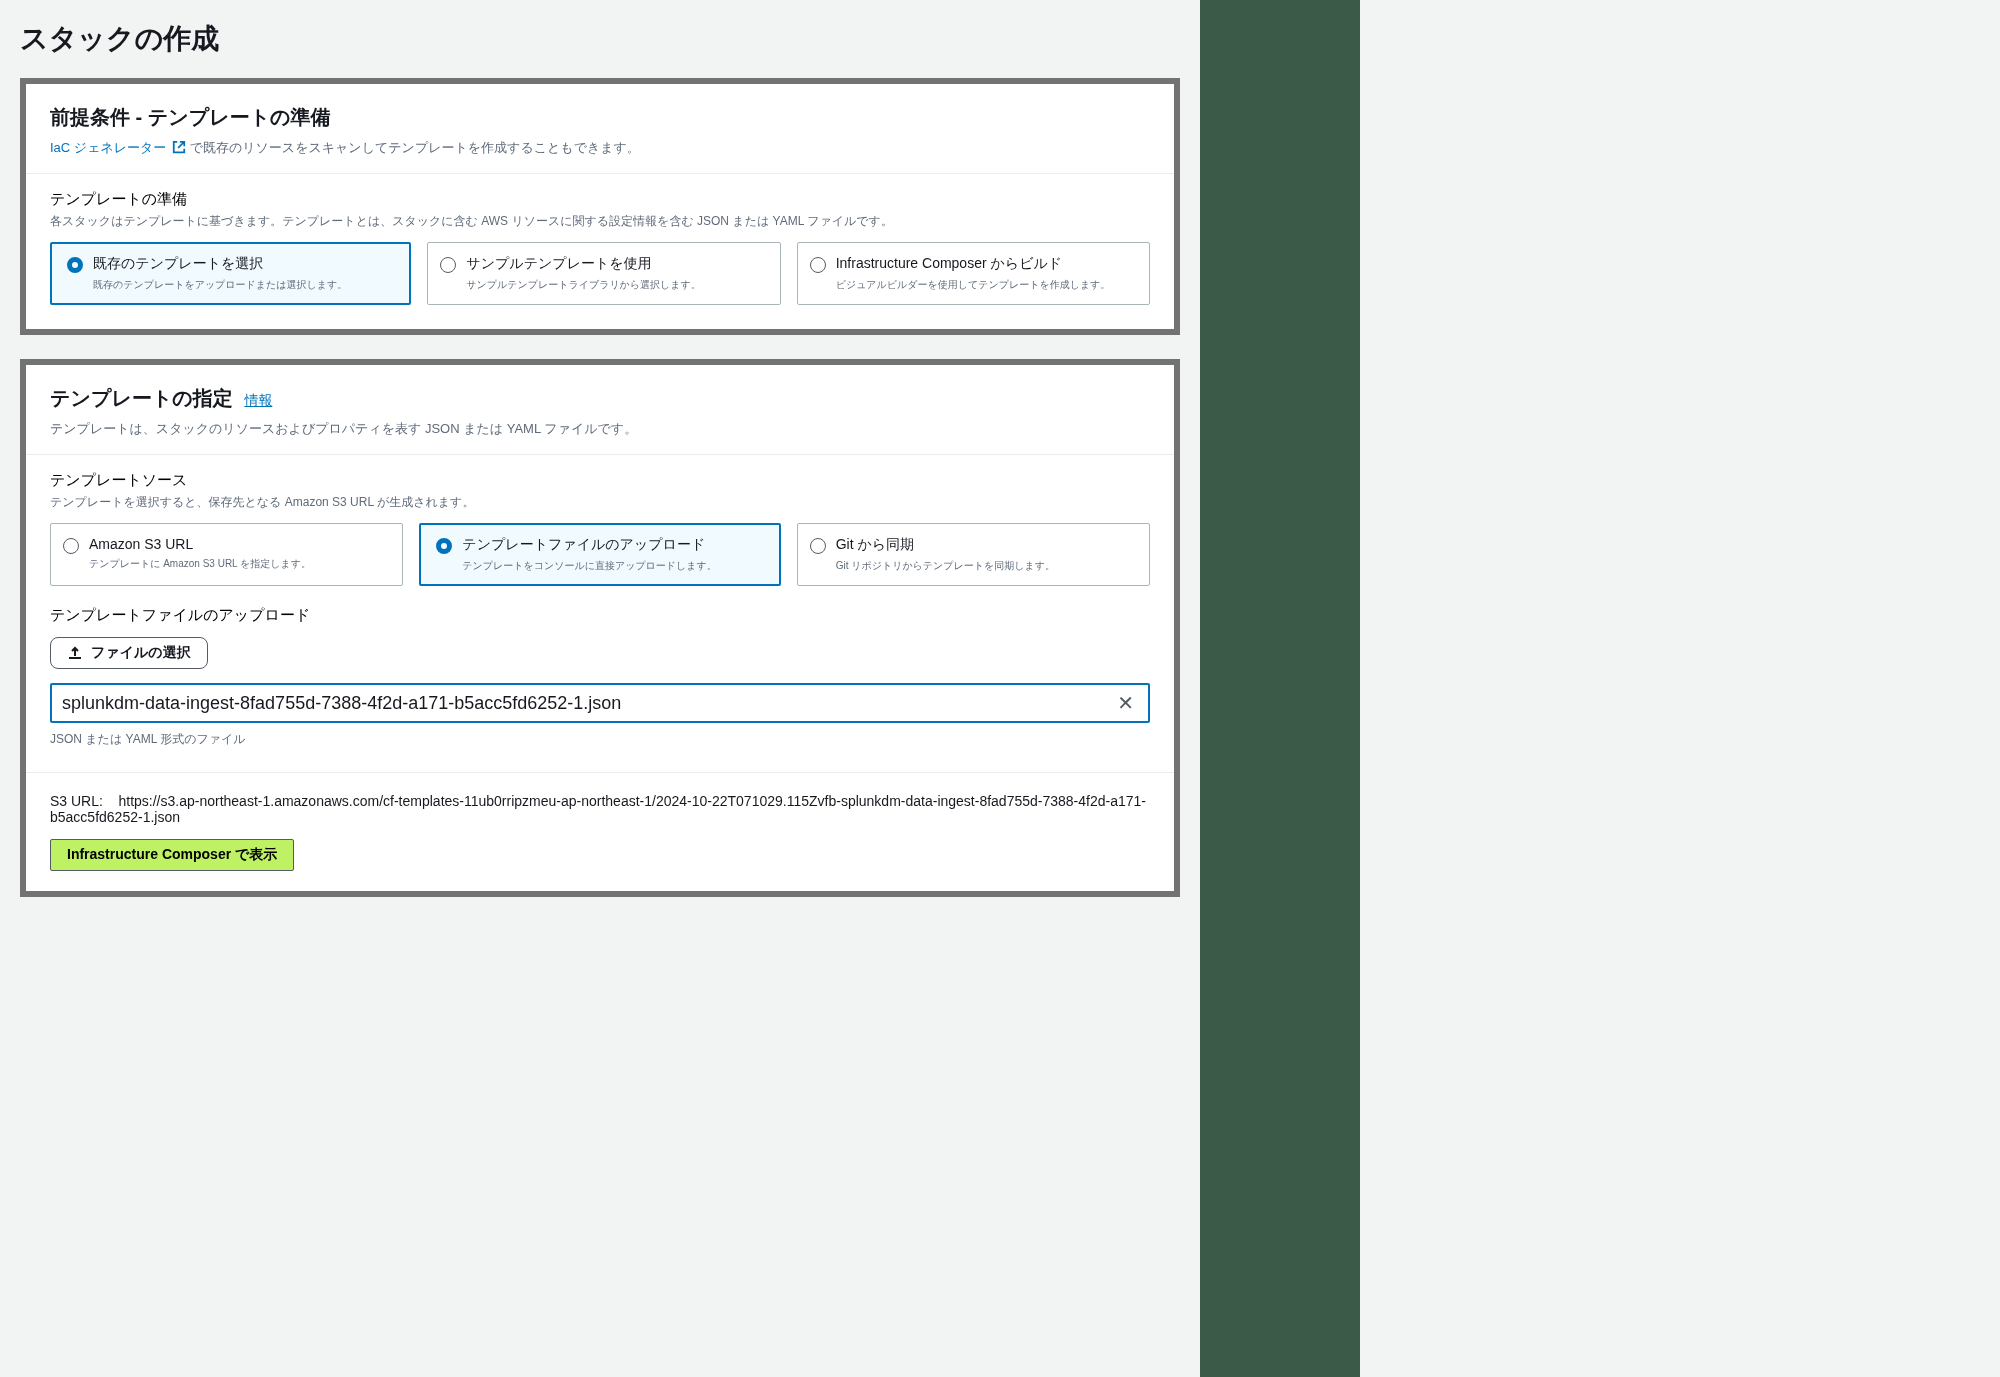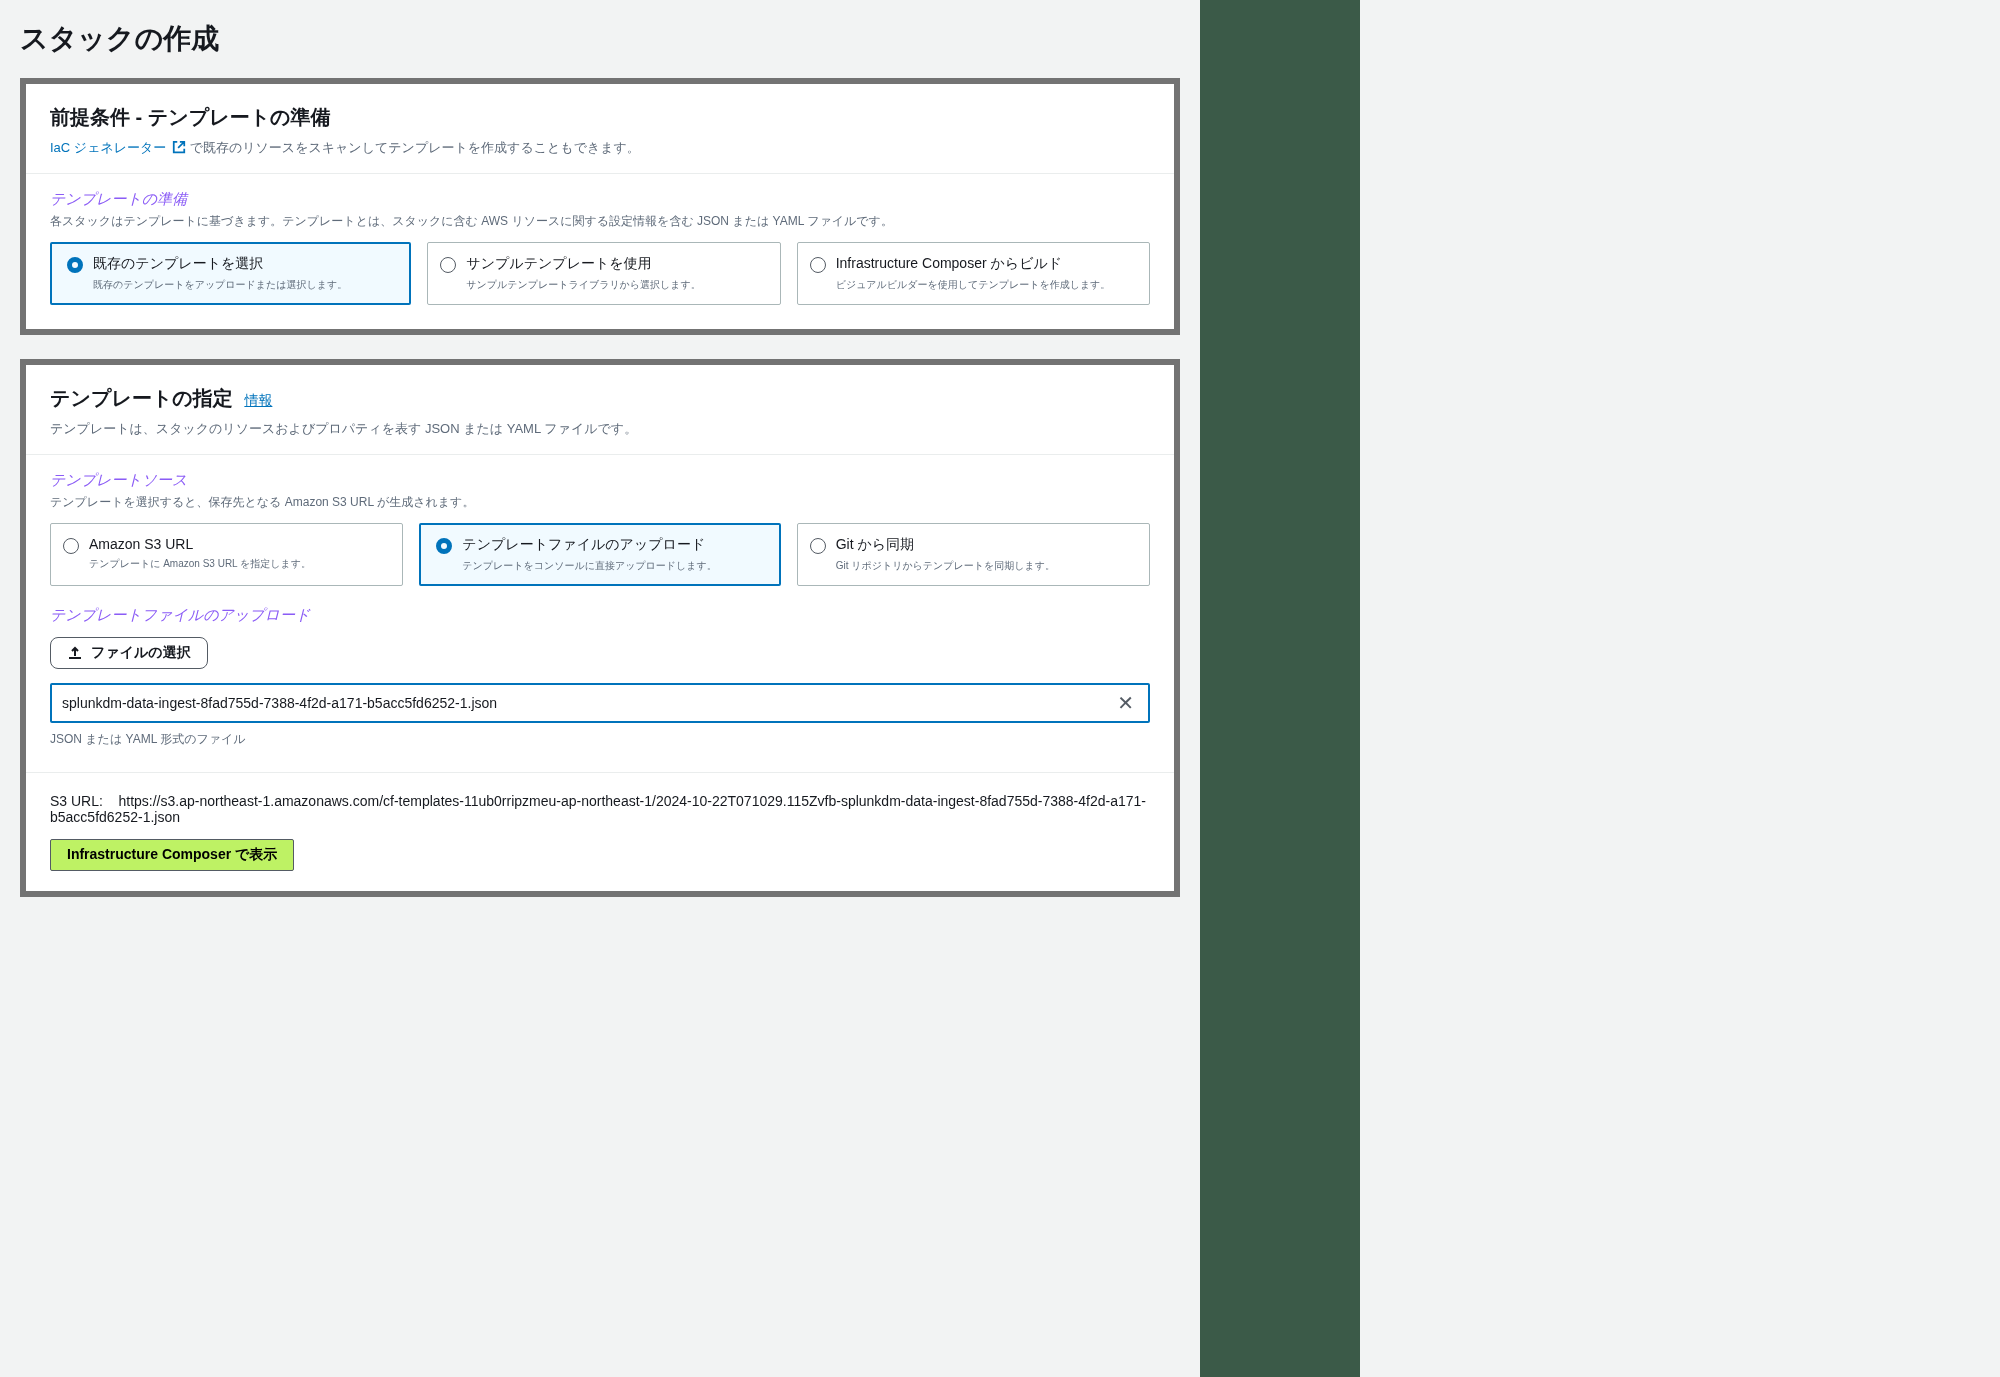--- a/index.html
+++ b/index.html
@@ -67,23 +67,22 @@
     .divider {
       border-top: 1px solid #eaeded;
       margin: 0;
     }
     .section-body {
       padding: 16px 24px 24px 24px;
     }
     .field-label {
       font-size: 15px;
       font-weight: 400;
-      color: #8b5cf6;
+      color: #000000;
       margin-bottom: 4px;
-      font-style: italic;
     }
     .field-desc {
       font-size: 12px;
       color: #5f6b7a;
       margin-bottom: 12px;
     }
     .radio-row {
       display: flex;
       gap: 16px;
     }
@@ -147,21 +146,21 @@
     .file-input-row {
       margin-top: 14px;
       display: flex;
       align-items: center;
       border: 2px solid #0073bb;
       border-radius: 2px;
       padding: 6px 10px;
     }
     .file-input-row span.filename {
       flex: 1;
-      font-size: 14px;
+      font-size: 18px;
     }
     .clear-btn {
       background: none;
       border: none;
       cursor: pointer;
       font-size: 20px;
       color: #545b64;
       padding: 0 4px;
     }
     .file-note {

